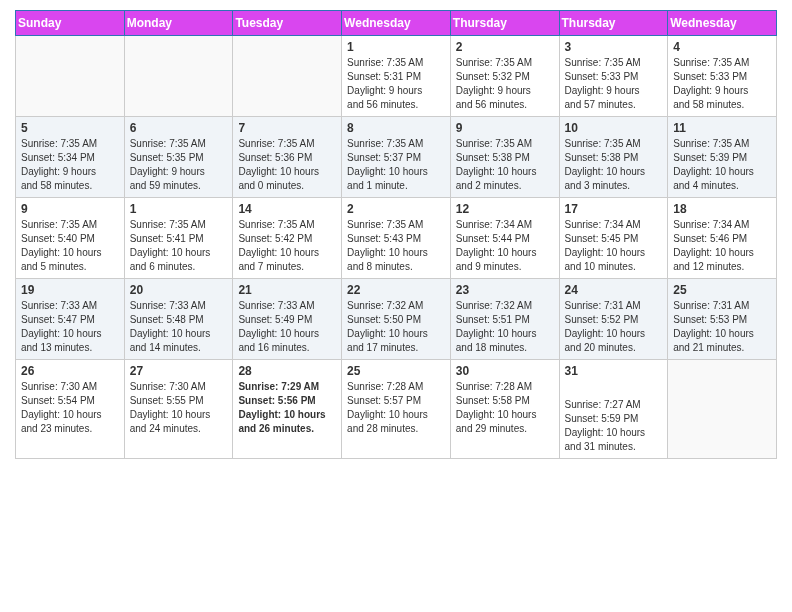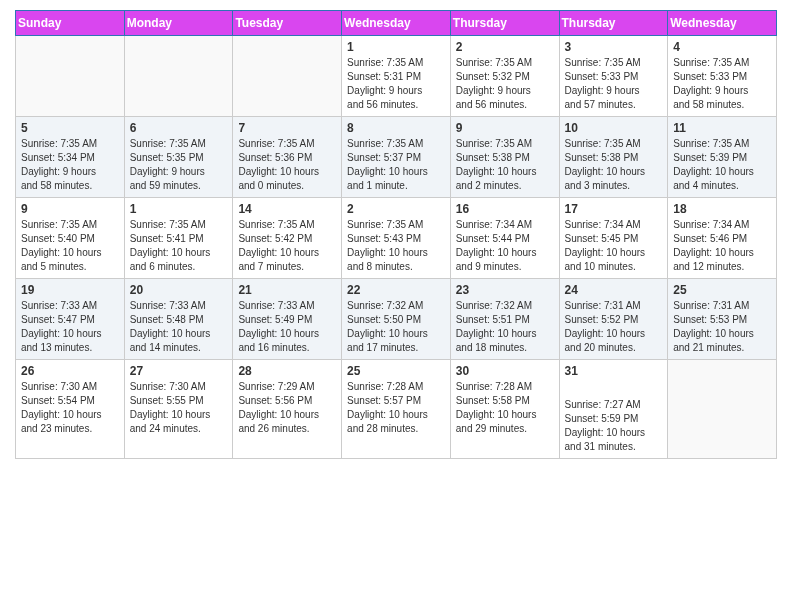--- a/index.html
+++ b/index.html
@@ -203,21 +203,21 @@
 and 7 minutes.</div>
           </td>
           <td>
             <div class="day-number">2</div>
             <div class="day-info" style="white-space: pre-line;">Sunrise: 7:35 AM
 Sunset: 5:43 PM
 Daylight: 10 hours
 and 8 minutes.</div>
           </td>
           <td>
-            <div class="day-number">16</div>
+            <div class="day-number">12</div>
             <div class="day-info" style="white-space: pre-line;">Sunrise: 7:34 AM
 Sunset: 5:44 PM
 Daylight: 10 hours
 and 9 minutes.</div>
           </td>
           <td>
             <div class="day-number">17</div>
             <div class="day-info" style="white-space: pre-line;">Sunrise: 7:34 AM
 Sunset: 5:45 PM
 Daylight: 10 hours
@@ -292,21 +292,21 @@
           </td>
           <td>
             <div class="day-number">27</div>
             <div class="day-info" style="white-space: pre-line;">Sunrise: 7:30 AM
 Sunset: 5:55 PM
 Daylight: 10 hours
 and 24 minutes.</div>
           </td>
           <td>
             <div class="day-number">28</div>
-            <div class="day-info" style="white-space: pre-line;">Sunrise: 7:29 AM
+            <div class="day-info" style="white-space: pre-line; font-weight: bold;">Sunrise: 7:29 AM
 Sunset: 5:56 PM
 Daylight: 10 hours
 and 26 minutes.</div>
           </td>
           <td>
             <div class="day-number">25</div>
             <div class="day-info" style="white-space: pre-line;">Sunrise: 7:28 AM
 Sunset: 5:57 PM
 Daylight: 10 hours
 and 28 minutes.</div>

